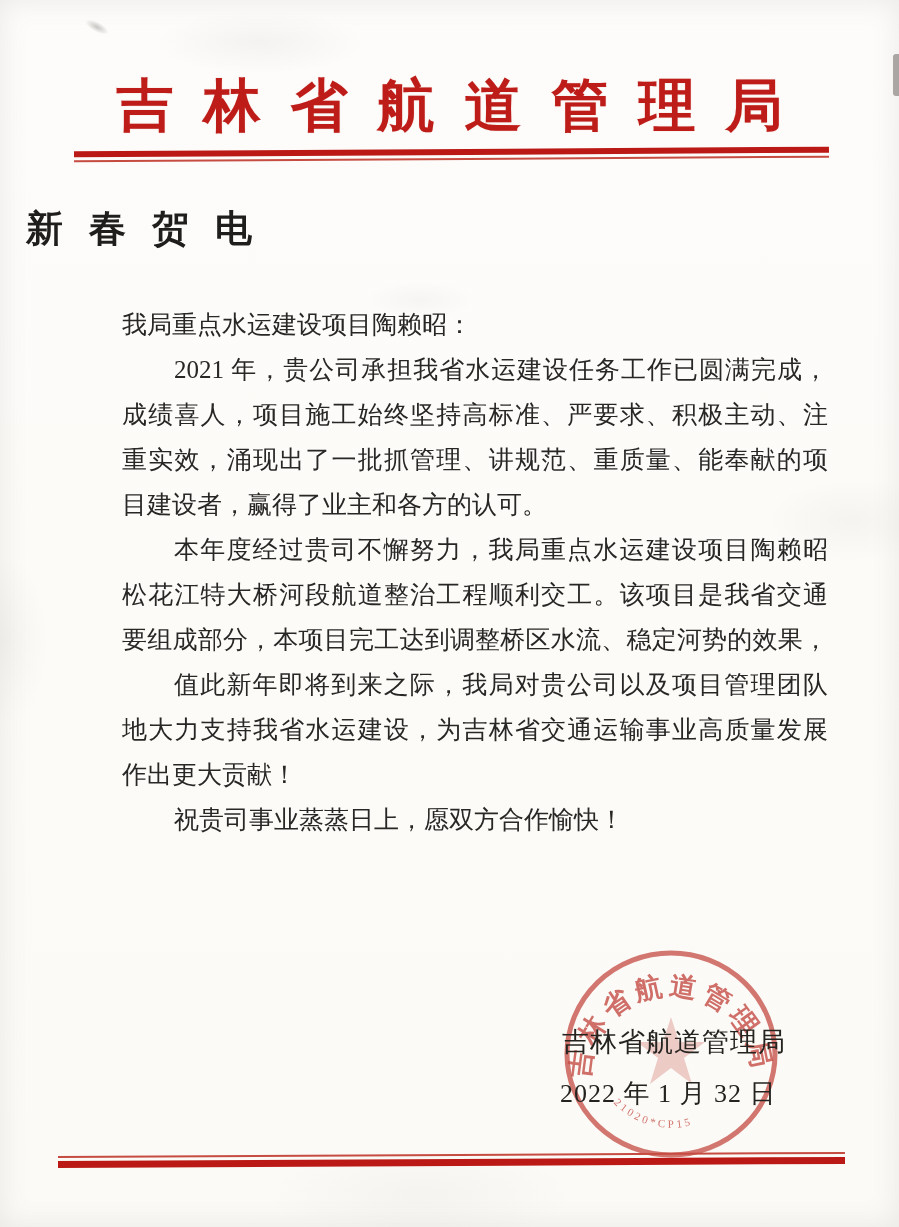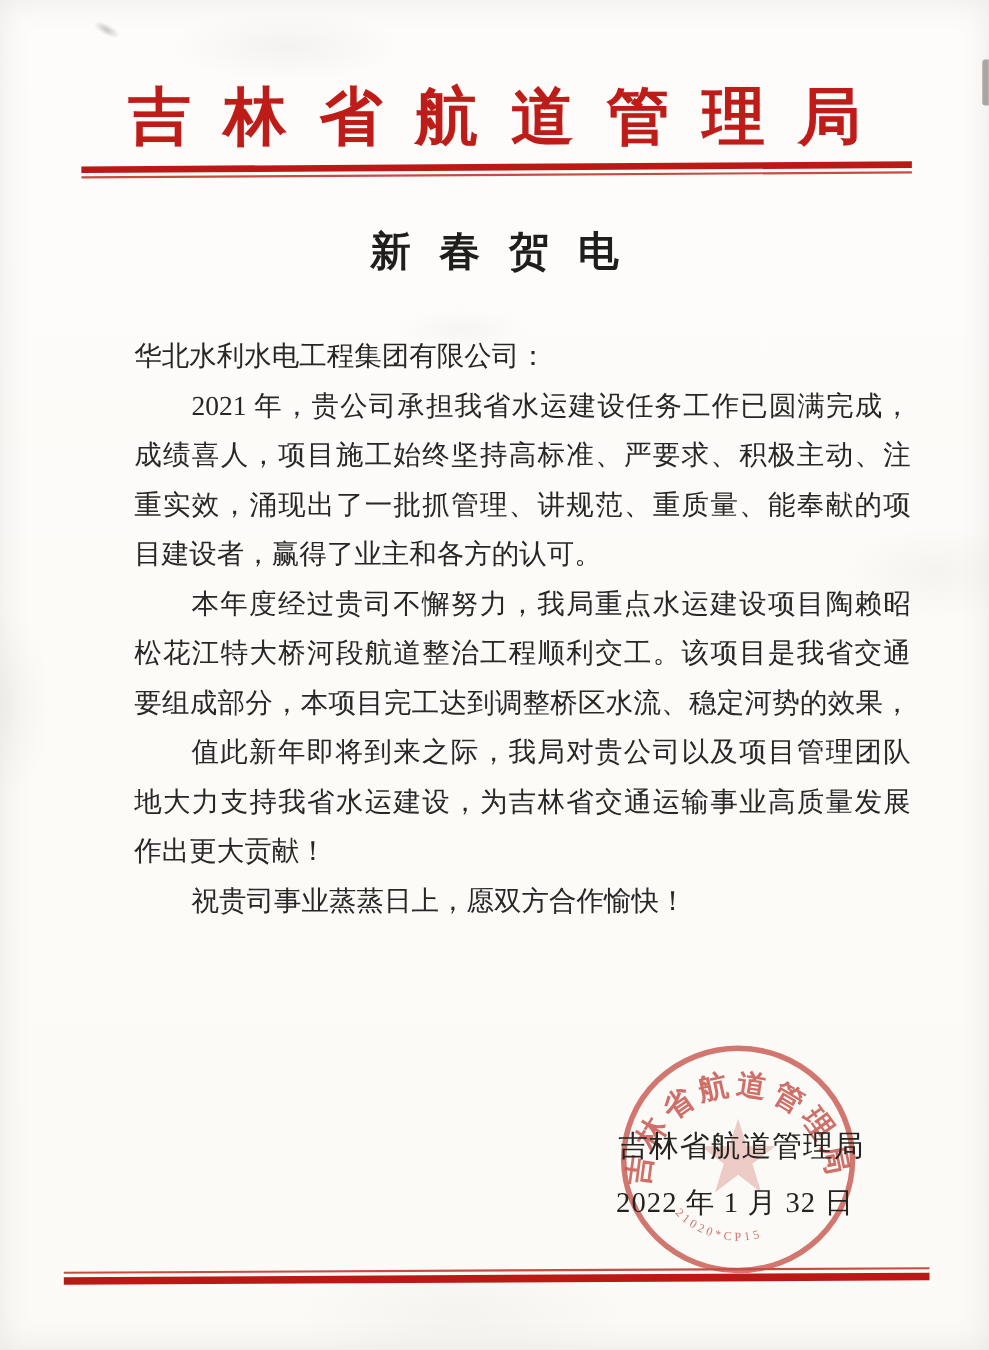--- a/index.html
+++ b/index.html
@@ -22,21 +22,21 @@
     color:#bd1c18; letter-spacing:30px; text-indent:30px;
     white-space:nowrap;
     text-shadow:0 0 1px rgba(189,28,24,.35);
   }
   .rule-top { position:absolute; left:74px; right:70px; top:149px; transform:rotate(-0.35deg); }
   .rule-top .thick { height:6px; background:#bb1915; }
   .rule-top .gap   { height:3px; }
   .rule-top .thin  { height:2px; background:#c64b40; }
   .doc-title {
     position:absolute; top:204px; left:0; right:0;
-    text-align:center; font-size:37px; font-weight:bold;
+    font-size:37px; font-weight:bold;
     color:#1f1e1d; letter-spacing:26px; text-indent:26px; white-space:nowrap;
   }
   .letter-body {
     position:absolute; left:122px; top:302px; width:706px;
     font-size:25px; color:#282726;
   }
   .letter-body .line { height:45px; line-height:45px; overflow:visible; white-space:nowrap; }
   .letter-body .line.indent { text-indent:52px; }
   .letter-body .line.fill { white-space:normal; text-align:justify; text-align-last:justify; }
   .sign-name {
@@ -70,21 +70,21 @@
 
   <div class="rule-top">
     <div class="thick"></div>
     <div class="gap"></div>
     <div class="thin"></div>
   </div>
 
   <div class="doc-title">新春贺电</div>
 
   <div class="letter-body">
-      <div class="line">华北水利水电工程集团有限公司：</div>
+      <div class="line">我局重点水运建设项目陶赖昭：</div>
       <div class="line indent fill">2021 年，贵公司承担我省水运建设任务工作已圆满完成，</div>
       <div class="line fill">成绩喜人，项目施工始终坚持高标准、严要求、积极主动、注</div>
       <div class="line fill">重实效，涌现出了一批抓管理、讲规范、重质量、能奉献的项</div>
       <div class="line">目建设者，赢得了业主和各方的认可。</div>
       <div class="line indent fill">本年度经过贵司不懈努力，我局重点水运建设项目陶赖昭</div>
       <div class="line fill">松花江特大桥河段航道整治工程顺利交工。该项目是我省交通</div>
       <div class="line fill">要组成部分，本项目完工达到调整桥区水流、稳定河势的效果，</div>
       <div class="line indent fill">值此新年即将到来之际，我局对贵公司以及项目管理团队</div>
       <div class="line fill">地大力支持我省水运建设，为吉林省交通运输事业高质量发展</div>
       <div class="line">作出更大贡献！</div>

